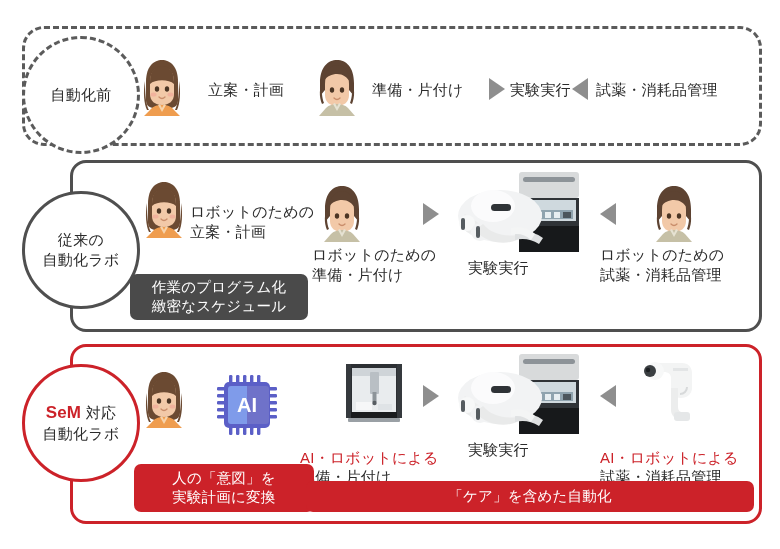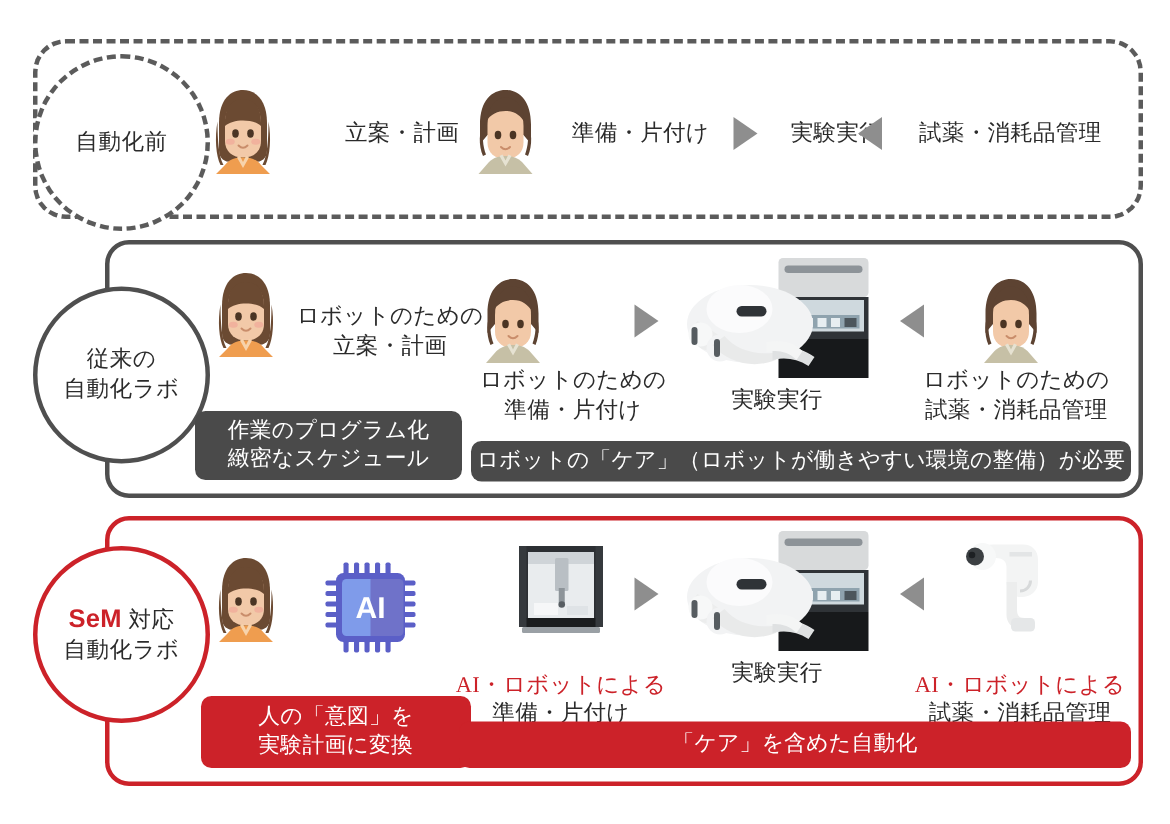--- a/index.html
+++ b/index.html
@@ -78,27 +78,26 @@
   .avatar {
     position: absolute;
     width: 52px; height: 60px;
     overflow: hidden;
   }
   .avatar svg { display: block; width: 52px; height: 60px; }
 
   
   .step-label {
     position: absolute;
-    text-align: center;
+    text-align: left;
     font-size: 15px;
     color: #2b2b2b;
     line-height: 1.3;
     white-space: pre-line;
     letter-spacing: 0.2px;
-    font-family: Liberation Serif, serif;
   }
   .step-label.red { color: #cc2229; }
   .step-label .sub { color: #2b2b2b; display: block; }
 
   
   .tri {
     position: absolute;
     width: 0; height: 0;
   }
   .tri-right {
@@ -271,21 +270,20 @@
       <path d="M23 42 Q26 45 29 42" stroke="#c98d6b" stroke-width="1.3" fill="none" stroke-linecap="round"></path>
       <path d="M15 52 C18 49 22 48 26 48 C30 48 34 49 37 52 L44 60 L8 60 Z" fill="#c6c0a6"></path>
       <path d="M22 48 L26 55 L30 48 L28 47 L26 51 L24 47 Z" fill="#e6e2d2"></path>
     </svg>
   </div>
   <div class="step-label" style="left:600px; top:245px; width:155px;">ロボットのための
 試薬・消耗品管理</div>
 
   <div class="badge badge-dark" style="left:130px; top:274px; width:178px; height:46px;">作業のプログラム化
 緻密なスケジュール</div>
-  <div class="badge badge-dark" style="left:314px; top:294px; width:440px; height:27px;">ロボットの「ケア」（ロボットが働きやすい環境の整備）が必要</div>
 
   <div class="row row-3"></div>
 
   <div class="circle circle-3">
     <span class="circle-label"><span class="sem-accent">SeM</span><span> 対応</span><br><span>自動化ラボ</span></span>
   </div>
 
   <div class="avatar" style="left:138px; top:368px;">
     <svg viewBox="0 0 52 60">
       <path d="M10 26 C10 10 18 4 26 4 C34 4 42 10 42 26 L42 44 C42 50 38 52 34 52 L18 52 C14 52 10 50 10 44 Z" fill="#6b4a32"></path>

